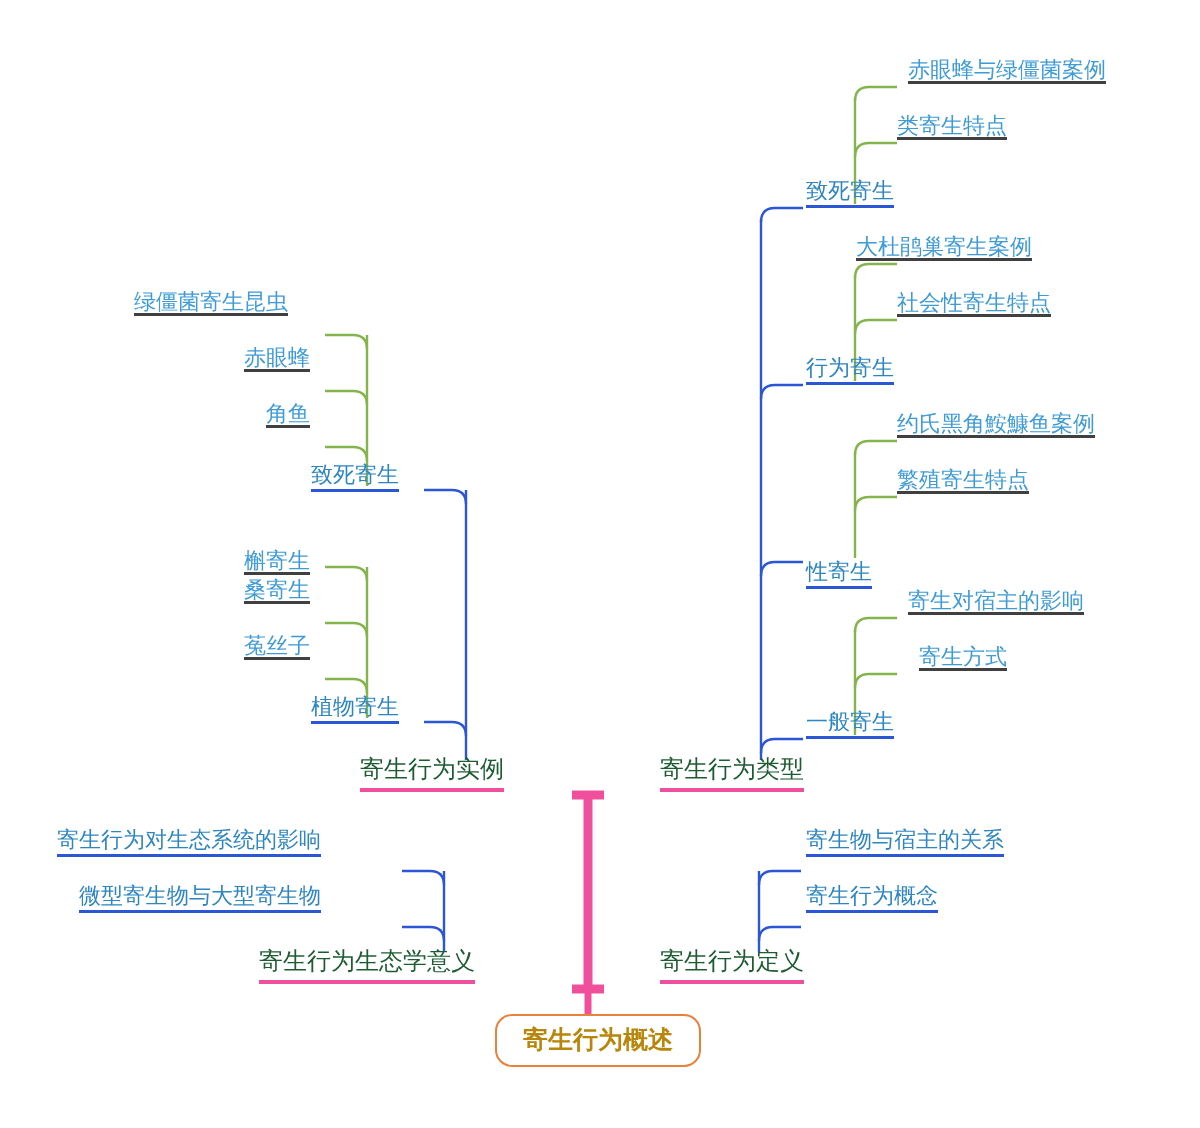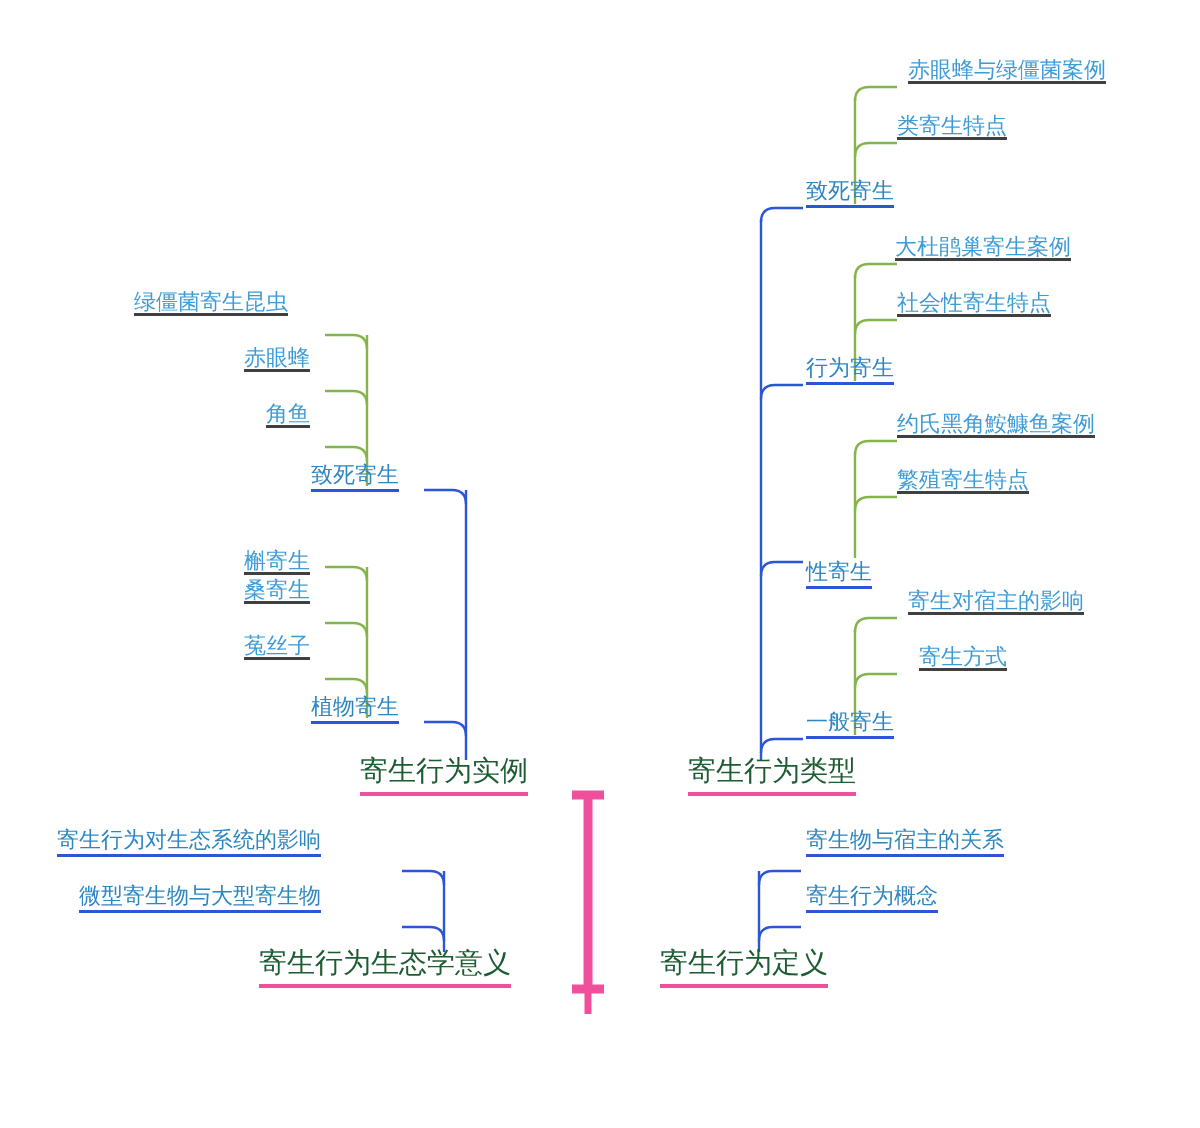--- a/index.html
+++ b/index.html
@@ -33,21 +33,21 @@
   }
   
   .lvl2{
     font-size:22px;
     color:#2E86C1;
     padding-bottom:3px;
     border-bottom:3px solid #2B56D6;
   }
   
   .lvl1{
-    font-size:28px;
+    font-size:24px;
     color:#1D5C32;
     padding-bottom:7px;
     border-bottom:4px solid #F0509B;
   }
   
   .root{
     position:absolute;
     font-size:25px;
     font-weight:bold;
     color:#B8860B;
@@ -147,31 +147,31 @@
   <div class="node lvl3" style="left:266px; top:403px;">角鱼</div>
 
   <div class="node lvl2" style="left:311px; top:696px;">植物寄生</div>
 
   <div class="node lvl3" style="left:244px; top:550px;">槲寄生</div>
 
   <div class="node lvl3" style="left:244px; top:579px;">桑寄生</div>
 
   <div class="node lvl3" style="left:244px; top:635px;">菟丝子</div>
 
-  <div class="node lvl1" style="left:660px; top:757px;margin-left:28px;">寄生行为类型</div>
+  <div class="node lvl1" style="left:660px; top:757px;">寄生行为类型</div>
 
   <div class="node lvl2" style="left:806px; top:180px;">致死寄生</div>
 
   <div class="node lvl3" style="left:908px; top:59px;">赤眼蜂与绿僵菌案例</div>
 
   <div class="node lvl3" style="left:897px; top:115px;">类寄生特点</div>
 
   <div class="node lvl2" style="left:806px; top:357px;">行为寄生</div>
 
-  <div class="node lvl3" style="left:895px; top:236px;font-family:Liberation Serif, serif;">大杜鹃巢寄生案例</div>
+  <div class="node lvl3" style="left:856px; top:236px;font-family:Liberation Serif, serif;">大杜鹃巢寄生案例</div>
 
   <div class="node lvl3" style="left:897px; top:292px;">社会性寄生特点</div>
 
   <div class="node lvl2" style="left:806px; top:534px;margin-top:27px;">性寄生</div>
 
   <div class="node lvl3" style="left:897px; top:413px;">约氏黑角鮟鱇鱼案例</div>
 
   <div class="node lvl3" style="left:897px; top:469px;">繁殖寄生特点</div>
 
   <div class="node lvl2" style="left:806px; top:711px;">一般寄生</div>
@@ -185,14 +185,15 @@
   <div class="node lvl2" style="left:57px; top:829px;">寄生行为对生态系统的影响</div>
 
   <div class="node lvl2" style="left:79px; top:885px;">微型寄生物与大型寄生物</div>
 
   <div class="node lvl1" style="left:660px; top:949px;">寄生行为定义</div>
 
   <div class="node lvl2" style="left:806px; top:829px;">寄生物与宿主的关系</div>
 
   <div class="node lvl2" style="left:806px; top:885px;">寄生行为概念</div>
 
+  <div class="root" style="left:495px; top:1014px;">寄生行为概述</div>
 
 </div>
 
 </body></html>

